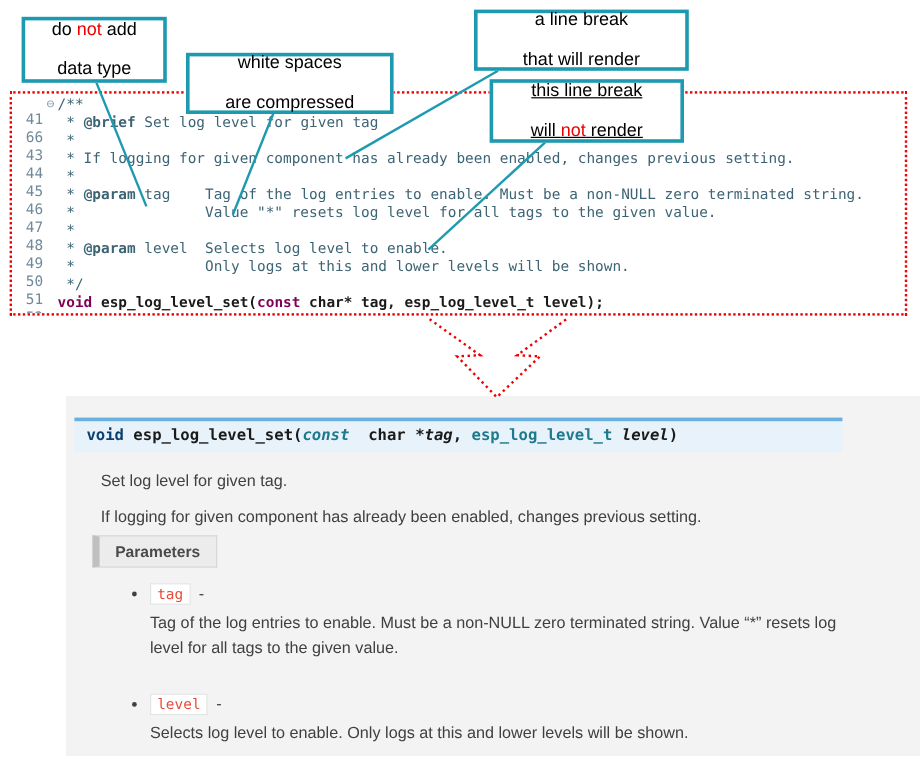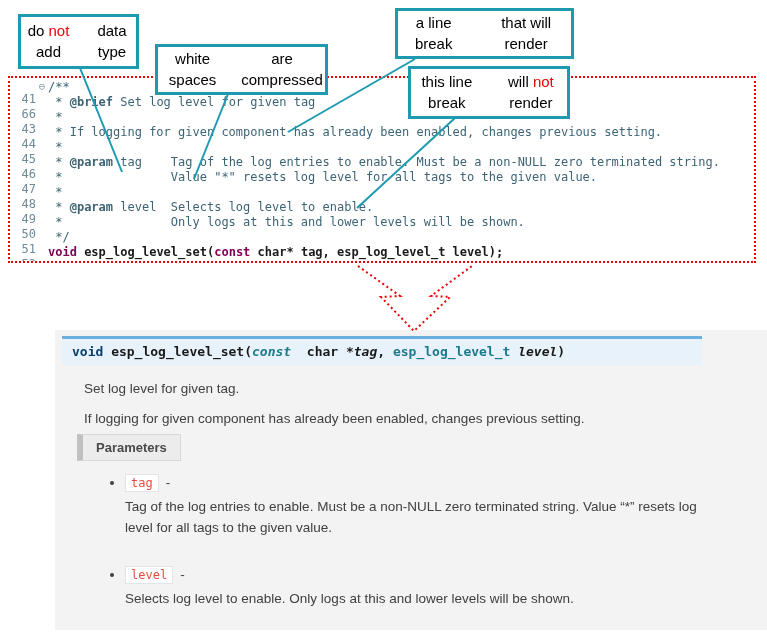--- a/index.html
+++ b/index.html
@@ -21,37 +21,37 @@
   .fold{width:12px;text-align:center;color:#8aa0ad;font-size:11px;flex:none;}
   .code-text{white-space:pre;}
   .tok-cmt{color:var(--code_comment,#3d6474);}
   .tok-tag{color:var(--code_comment,#3d6474);font-weight:bold;}
   .tok-kw{color:var(--code_keyword,#7f0055);font-weight:bold;}
   .tok-code{color:#1a1a1a;font-weight:bold;}
   .tok-fn{color:#1a1a1a;font-weight:bold;}
 
   
   .callout{position:absolute;background:#fff;border:3px solid var(--callout_border,#1e9ab0);
-           z-index:10;display:flex;flex-direction:row;justify-content:center;
+           z-index:10;display:flex;flex-direction:column;justify-content:center;
            align-items:center;text-align:center;font-size:15px;color:#000;
            box-sizing:border-box;line-height:1.35;gap:12px;}
   .c1{left:18px;top:14px;width:121px;height:55px;}
   .c2{left:155px;top:44px;width:173px;height:51px;}
   .c3{left:395px;top:8px;width:179px;height:51px;}
-  .c4{left:408px;top:66px;width:162px;height:53px;}
+  .c4{left:408px;top:66px;width:162px;height:53px;text-decoration:underline;}
   .red{color:var(--red,#f00);}
 
   
   .doc-panel{position:absolute;left:55px;top:330px;width:712px;height:300px;
              background:var(--panel_bg,#f3f3f3);z-index:1;box-sizing:border-box;
              padding:6px 45px 0 7px;color:#404040;}
   .signature{background:var(--signature_bg,#e7f2fa);
              border-top:3px solid var(--signature_border,#6ab0de);
              padding:5px 10px 6px;font:bold 13px "DejaVu Sans Mono",monospace;
-             white-space:pre;width:640px;box-sizing:border-box;color:#1a1a1a;}
+             white-space:pre;width:640px;box-sizing:border-box;color:#1a1a1a;margin-top:12px;}
   .sig-kw{color:#0a3f6e;}
   .sig-const{color:#1d7a8c;font-style:italic;}
   .sig-type{color:#1d7a8c;}
   .sig-var{font-style:italic;}
   .doc-brief{margin:16px 0 0 22px;font-size:13.5px;}
   .doc-detail{margin:15px 0 0 22px;font-size:13.5px;}
   .params-header{display:inline-block;margin:8px 0 0 15px;background:#ececec;
                  border:1px solid #d8d8d8;border-left:6px solid #c0c0c0;
                  padding:5px 13px;font-weight:bold;font-size:13px;color:#4a4a4a;}
   .param-list{margin:14px 0 0 0;padding-left:63px;list-style:disc;font-size:13.5px;}

